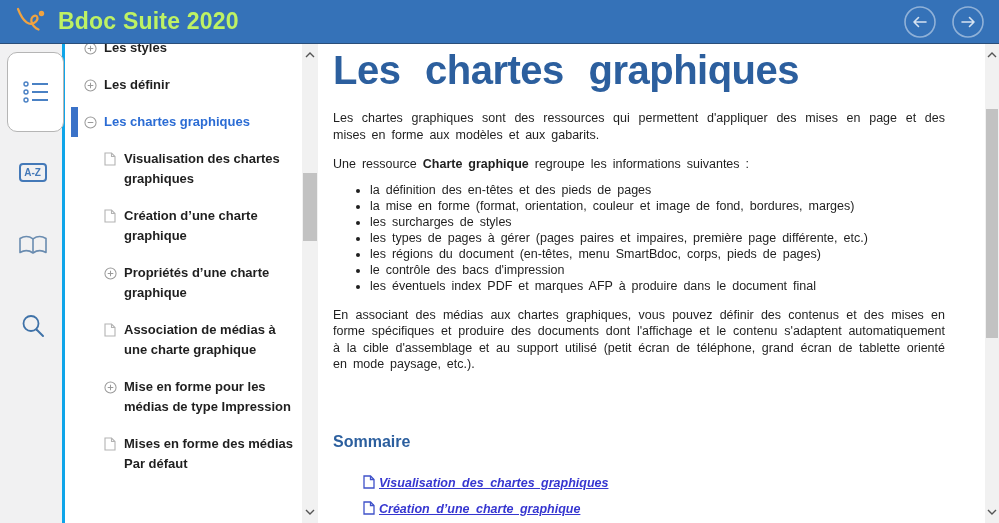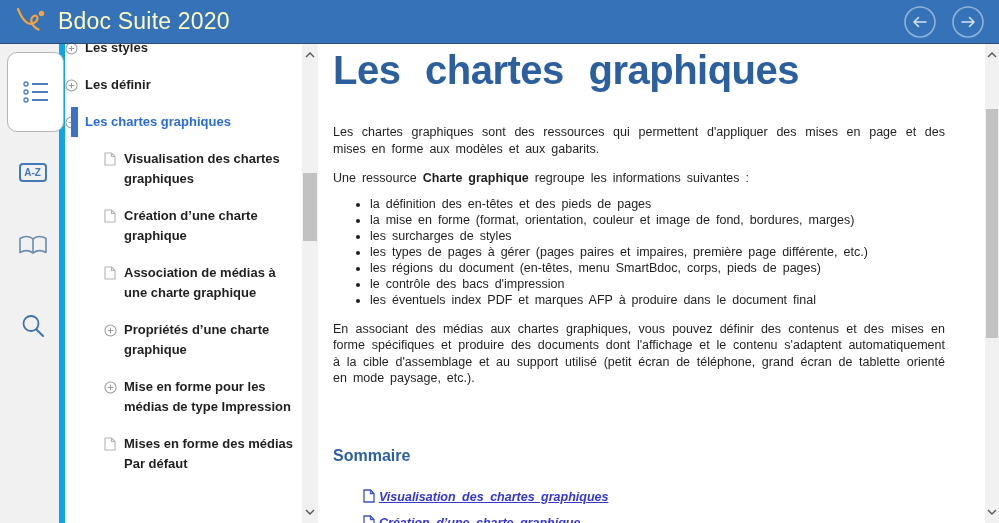--- a/index.html
+++ b/index.html
@@ -8,41 +8,41 @@
     --rail-bg:#f1f1f2; --track:#f1f1f1; --thumb:#c2c2c2; --icon-blue:#4479b8; --text:#1f1f1f;
   }
   *{margin:0;padding:0;box-sizing:border-box;}
   html,body{width:999px;height:523px;overflow:hidden;font-family:"Liberation Sans",sans-serif;background:#fff;}
   .app{position:relative;width:999px;height:523px;}
 
   
   .header{position:absolute;top:0;left:0;width:999px;height:44px;background:var(--header-bg);
     border-bottom:1px solid var(--header-line);display:flex;align-items:center;padding:0 14px;}
   .logo{width:36px;height:32px;margin-right:8px;flex:0 0 auto;}
-  .app-title{color:#fef9c3;font-size:23px;font-weight:400;letter-spacing:.2px;}
+  .app-title{color:#bef264;font-size:23px;font-weight:700;letter-spacing:.2px;}
   .header-spacer{flex:1;}
   .nav-btn{width:34px;height:34px;background:transparent;border:none;cursor:pointer;margin-left:14px;padding:0;}
   .nav-btn svg{display:block;}
 
   
   .main{position:absolute;top:44px;left:0;width:999px;height:479px;display:flex;}
 
   
-  .rail{position:relative;width:65px;height:479px;background:var(--rail-bg);border-right:6px solid #0ea5e9;flex:0 0 auto;}
+  .rail{position:relative;width:65px;height:479px;background:var(--rail-bg);border-right:3px solid #0ea5e9;flex:0 0 auto;}
   .rail-tab{position:absolute;left:7px;top:8px;width:57px;height:80px;background:#fff;border:1px solid #b5b5b5;
     border-radius:10px;display:flex;align-items:center;justify-content:center;cursor:pointer;z-index:2;}
   .rail-btn{position:absolute;left:0;width:65px;height:40px;display:flex;align-items:center;justify-content:center;cursor:pointer;}
   .rail-btn.az{top:108px;} .rail-btn.book{top:182px;} .rail-btn.search{top:262px;}
   .az-box{width:28px;height:19px;border:2px solid var(--icon-blue);border-radius:4px;color:var(--icon-blue);
     font-size:10px;font-weight:700;display:flex;align-items:center;justify-content:center;letter-spacing:0;}
 
   
   .tree{position:relative;width:260px;height:479px;background:#fff;overflow:hidden;flex:0 0 auto;}
   .tree-list{margin-top:-6px;}
-  .tree-item{position:relative;display:flex;align-items:flex-start;margin-bottom:17px;
+  .tree-item{position:relative;display:flex;align-items:flex-start;padding-left:19px;margin-bottom:17px;
     font-size:13px;font-weight:700;line-height:20px;color:var(--text);cursor:pointer;}
   .tree-item.child{padding-left:39px;}
   .tree-item .t-icon{flex:0 0 13px;width:13px;height:13px;margin-right:7px;margin-top:3px;}
   .tree-item .t-label{display:inline-block;max-width:172px;}
   .tree-item.selected{color:var(--sel-blue);}
   .tree-item.selected::before{content:"";position:absolute;left:6px;top:-5px;width:7px;height:30px;background:var(--bar-blue);}
 
   
   .sbar{position:absolute;top:0;background:var(--track);}
   .sbar .arrow{position:absolute;left:0;width:100%;height:14px;display:flex;align-items:center;justify-content:center;cursor:pointer;}
@@ -50,21 +50,21 @@
   .sbar .thumb{position:absolute;left:1px;right:1px;background:var(--thumb);cursor:pointer;}
   .tree-sbar{right:7px;width:16px;height:479px;}
   .tree-sbar .thumb{top:129px;height:68px;}
   .content-sbar{position:absolute;top:0;right:0;width:14px;height:479px;}
   .content-sbar .thumb{top:65px;height:229px;}
 
   
   .content{position:relative;width:660px;height:479px;background:#fff;overflow:hidden;padding:0 40px 0 8px;flex:0 0 auto;}
   .page-title{color:var(--title-blue);font-size:40px;font-weight:700;line-height:52px;word-spacing:14px;letter-spacing:-.5px;}
   .content p{margin-top:13px;font-size:12.5px;line-height:16.5px;color:var(--text);text-align:justify;word-spacing:2.5px;}
-  .content p.first{margin-top:28px;}
+  .content p.first{margin-top:14px;}
   .bullets{margin-top:9px;padding-left:37px;list-style:disc;}
   .bullets li{font-size:12.5px;line-height:16px;color:var(--text);word-spacing:2.5px;}
   .toc-heading{margin-top:60px;color:var(--title-blue);font-size:16px;font-weight:700;}
   .toc-links{margin-top:22px;}
   .toc-link-row{margin-bottom:12px;height:14px;}
   .toc-link{margin-left:30px;color:var(--link-blue);font-size:12.5px;font-style:italic;font-weight:700;
     text-decoration:underline;word-spacing:3px;cursor:pointer;}
   .toc-link svg{vertical-align:-2px;margin-right:4px;}
 </style>
 </head>
@@ -154,32 +154,32 @@
             <span class="t-label">Visualisation des chartes graphiques</span>
           </div>
           <div class="tree-item child">
             <span class="t-icon"><svg width="12" height="14" viewBox="0 0 12 14">
                 <path d="M1 1 h6.5 L11 4.5 V13 H1 Z" fill="none" stroke="#b3b3b3" stroke-width="1.1"></path>
                 <path d="M7.5 1 V4.5 H11" fill="none" stroke="#b3b3b3" stroke-width="1.1"></path>
               </svg></span>
             <span class="t-label">Création d’une charte graphique</span>
           </div>
           <div class="tree-item child">
+            <span class="t-icon"><svg width="13" height="13" viewBox="0 0 14 14">
+                <circle cx="7" cy="7" r="6" fill="none" stroke="#9a9a9a" stroke-width="1.1"></circle>
+                <path d="M7 4v6M4 7h6" stroke="#9a9a9a" stroke-width="1.1"></path>
+              </svg></span>
+            <span class="t-label">Propriétés d’une charte graphique</span>
+          </div>
+          <div class="tree-item child">
             <span class="t-icon"><svg width="12" height="14" viewBox="0 0 12 14">
                 <path d="M1 1 h6.5 L11 4.5 V13 H1 Z" fill="none" stroke="#b3b3b3" stroke-width="1.1"></path>
                 <path d="M7.5 1 V4.5 H11" fill="none" stroke="#b3b3b3" stroke-width="1.1"></path>
               </svg></span>
             <span class="t-label">Association de médias à une charte graphique</span>
-          </div>
-          <div class="tree-item child">
-            <span class="t-icon"><svg width="13" height="13" viewBox="0 0 14 14">
-                <circle cx="7" cy="7" r="6" fill="none" stroke="#9a9a9a" stroke-width="1.1"></circle>
-                <path d="M7 4v6M4 7h6" stroke="#9a9a9a" stroke-width="1.1"></path>
-              </svg></span>
-            <span class="t-label">Propriétés d’une charte graphique</span>
           </div>
           <div class="tree-item child">
             <span class="t-icon"><svg width="13" height="13" viewBox="0 0 14 14">
                 <circle cx="7" cy="7" r="6" fill="none" stroke="#9a9a9a" stroke-width="1.1"></circle>
                 <path d="M7 4v6M4 7h6" stroke="#9a9a9a" stroke-width="1.1"></path>
               </svg></span>
             <span class="t-label">Mise en forme pour les médias de type Impression</span>
           </div>
           <div class="tree-item child">
             <span class="t-icon"><svg width="12" height="14" viewBox="0 0 12 14">

